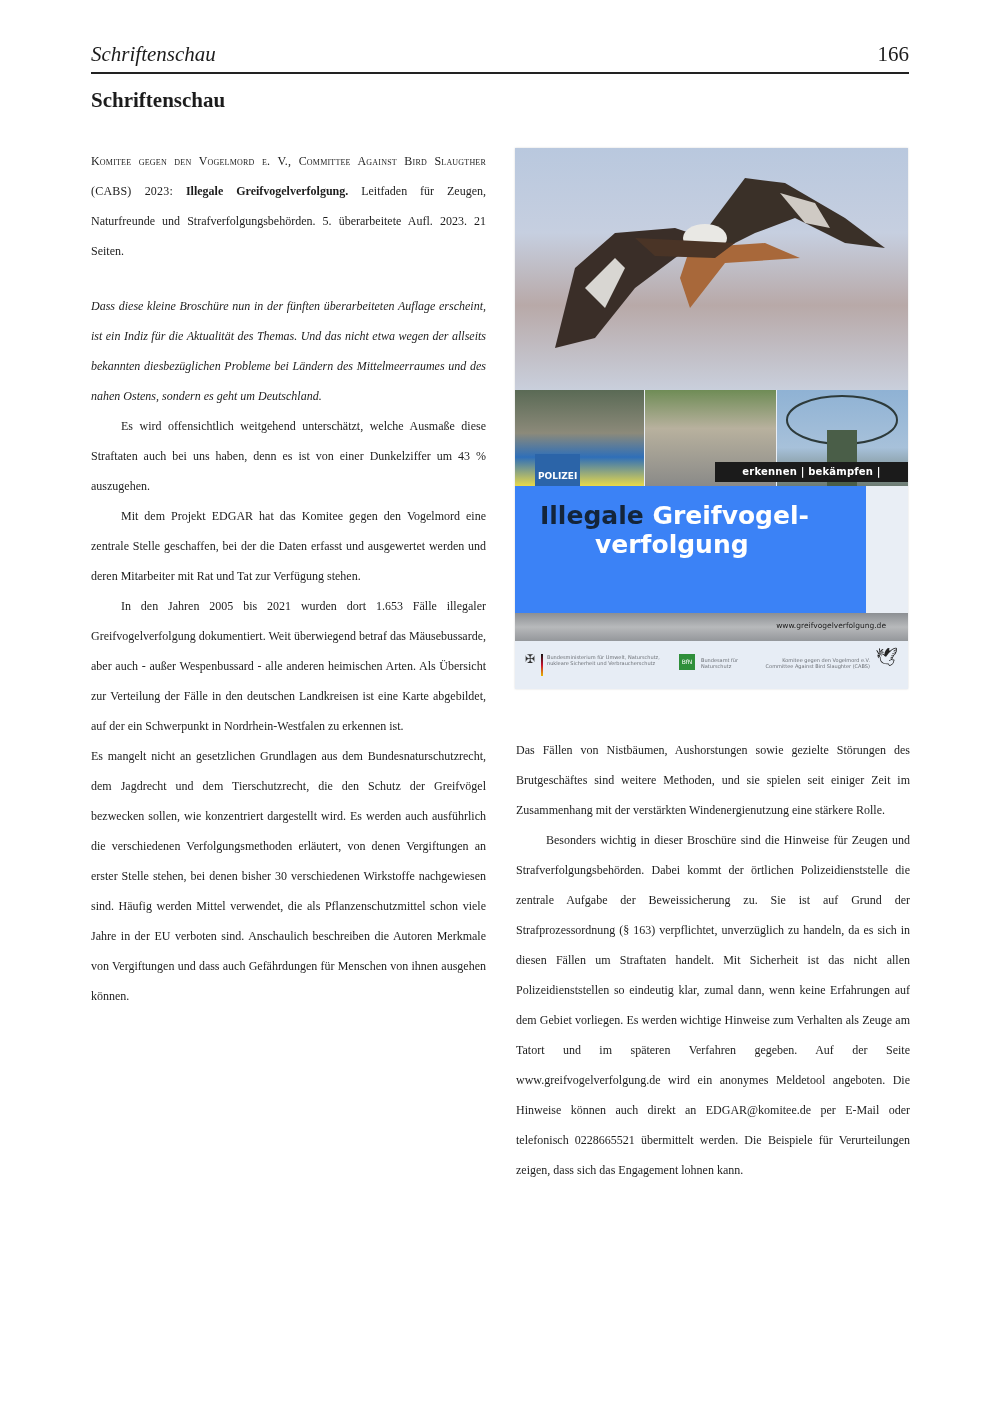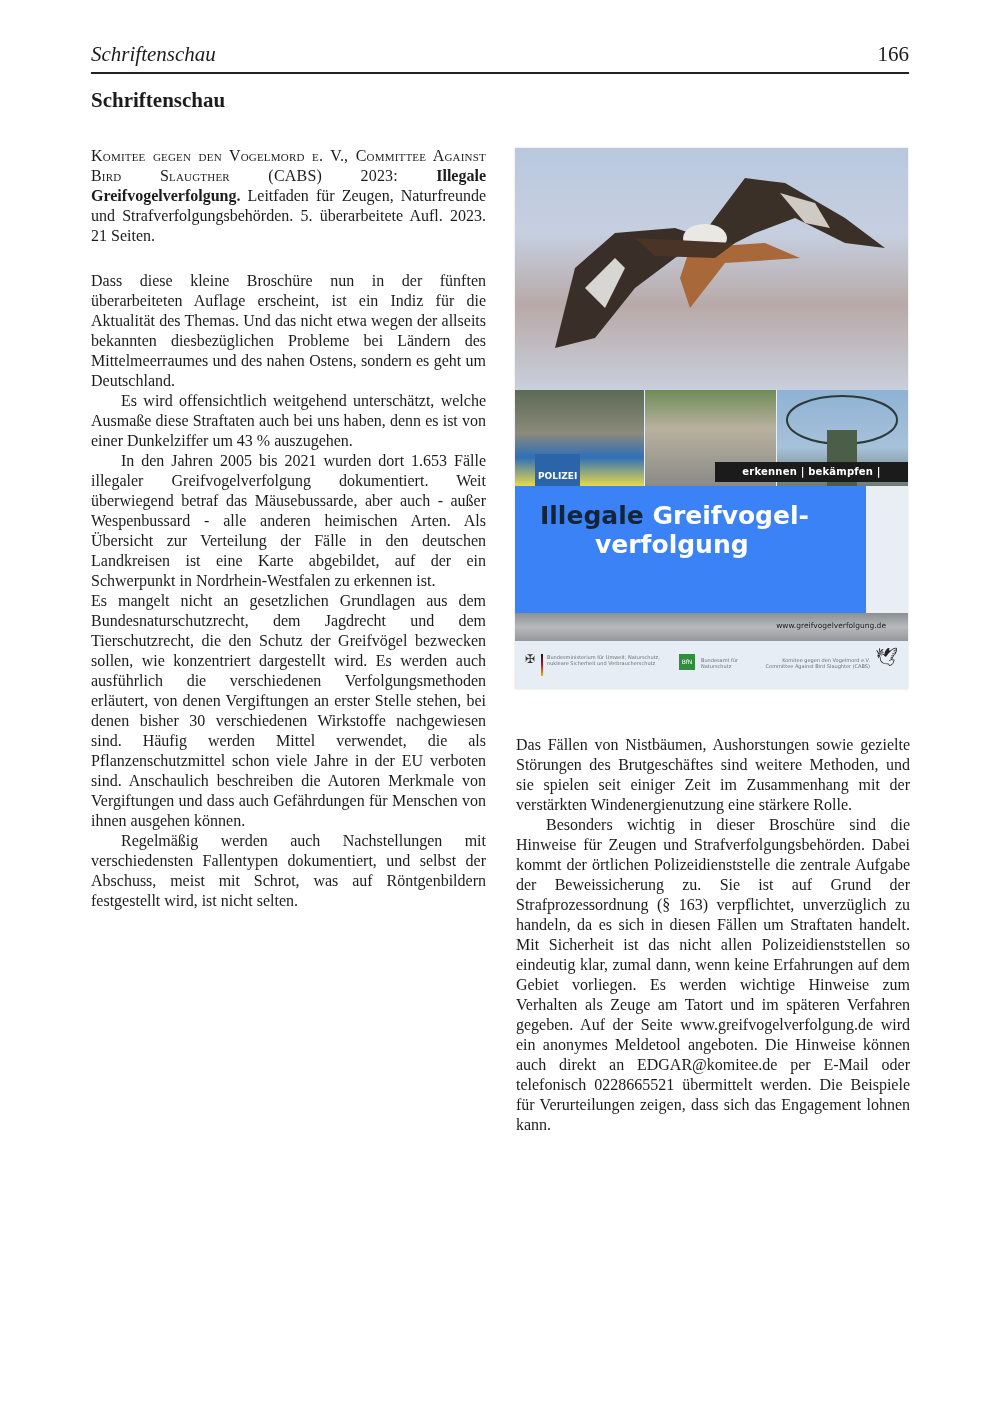--- a/index.html
+++ b/index.html
@@ -4,27 +4,27 @@
   <style>
     html, body { margin: 0; padding: 0; background: #ffffff; }
     body { width: 1000px; height: 1424px; position: relative; overflow: hidden;
            font-family: "Liberation Serif", "DejaVu Serif", serif; color: #1c1c1c; }
     .running-head { position: absolute; left: 91px; top: 40px; width: 818px; height: 32px;
                     border-bottom: 2px solid #222; }
     .running-head .rh-title { position: absolute; left: 0; top: 2px; font-style: italic; font-size: 21px; }
     .running-head .rh-page { position: absolute; right: 0; top: 2px; font-size: 21px; }
     .section-title { position: absolute; left: 91px; top: 88px; font-size: 21px; font-weight: bold; }
 
-    .col { position: absolute; font-size: 16px; line-height: 20px; text-align: justify;
+    .col { position: absolute; font-size: 12px; line-height: 30px; text-align: justify;
            hyphens: manual; }
     .col-left { left: 91px; top: 146px; width: 395px; }
     .col-right { left: 516px; top: 735px; width: 394px; }
     .col p { margin: 0; }
     .col p.indent { text-indent: 30px; }
-    .col p.gap { margin-top: 25px; }
+    .col p.gap { margin-top: 25px; font-style: italic; }
     .sc { font-variant: small-caps; letter-spacing: 0.2px; }
     .bold { font-weight: bold; }
 
     
     .cover { position: absolute; left: 515px; top: 148px; width: 393px; height: 541px;
              overflow: hidden; background: #e9eef5; box-shadow: 0 0 2px rgba(0,0,0,0.15); }
     .cover-photo { position: absolute; left: 0; top: 0; width: 393px; height: 242px;
                    background: linear-gradient(180deg, #b9c8de 0%, #c6cfe0 35%, #b8a9a8 65%, #c9cfdc 100%); }
     .cover-photo svg { position: absolute; left: 0; top: 0; }
     .cover-strip { position: absolute; left: 0; top: 242px; width: 393px; height: 96px; }
@@ -75,23 +75,23 @@
 
 <div class="section-title">Schriftenschau</div>
 
 <div class="col col-left">
   <p>
     <span class="sc">Komitee gegen den Vogelmord e. V., Committee Against Bird Slaugther (CABS) 2023:</span>
     <span class="bold">Illegale Greifvogelverfolgung.</span><span> Leitfaden für Zeugen, Naturfreunde und Strafverfolgungsbehörden. 5. überarbeitete Aufl. 2023. 21 Seiten.</span>
   </p>
   <p class="gap">Dass diese kleine Broschüre nun in der fünften überarbeiteten Auflage erscheint, ist ein Indiz für die Aktualität des Themas. Und das nicht etwa wegen der allseits bekannten diesbezüglichen Probleme bei Ländern des Mittelmeerraumes und des nahen Ostens, sondern es geht um Deutschland.</p>
   <p class="indent">Es wird offensichtlich weitgehend unterschätzt, welche Ausmaße diese Straftaten auch bei uns haben, denn es ist von einer Dunkelziffer um 43 % auszugehen.</p>
+  <p class="indent">Mit dem Projekt EDGAR hat das Komitee gegen den Vogelmord eine zentrale Stelle geschaffen, bei der die Daten erfasst und ausgewertet werden und deren Mitarbeiter mit Rat und Tat zur Verfügung stehen.</p>
   <p class="indent">In den Jahren 2005 bis 2021 wurden dort 1.653 Fälle illegaler Greifvogelverfolgung dokumentiert. Weit überwiegend betraf das Mäusebussarde, aber auch - außer Wespenbussard - alle anderen heimischen Arten. Als Übersicht zur Verteilung der Fälle in den deutschen Landkreisen ist eine Karte abgebildet, auf der ein Schwerpunkt in Nordrhein-Westfalen zu erkennen ist.</p>
   <p>Es mangelt nicht an gesetzlichen Grundlagen aus dem Bundesnaturschutzrecht, dem Jagdrecht und dem Tierschutzrecht, die den Schutz der Greifvögel bezwecken sollen, wie konzentriert dargestellt wird. Es werden auch ausführlich die verschiedenen Verfolgungsmethoden erläutert, von denen Vergiftungen an erster Stelle stehen, bei denen bisher 30 verschiedenen Wirkstoffe nachgewiesen sind. Häufig werden Mittel verwendet, die als Pflanzenschutzmittel schon viele Jahre in der EU verboten sind. Anschaulich beschreiben die Autoren Merkmale von Vergiftungen und dass auch Gefährdungen für Menschen von ihnen ausgehen können.</p>
-  <p class="indent">Regelmäßig werden auch Nachstellungen mit verschiedensten Fallentypen dokumentiert, und selbst der Abschuss, meist mit Schrot, was auf Röntgenbildern festgestellt wird, ist nicht selten.</p>
 </div>
 
 <div class="cover">
   <div class="cover-photo">
     <svg width="393" height="242" viewBox="0 0 393 242">
       <path d="M40 200 L60 120 L100 85 L160 80 L190 90 L160 110 L120 140 L80 190 Z" fill="#3a2e28"></path>
       <path d="M70 140 L100 110 L110 120 L90 160 Z" fill="#d8d6d2"></path>
       <path d="M185 90 L230 30 L270 35 L330 70 L370 100 L330 95 L280 70 L240 85 L210 100 Z" fill="#3a3028"></path>
       <path d="M265 45 L300 55 L315 80 L290 75 Z" fill="#cfcac4"></path>
       <ellipse cx="190" cy="90" rx="22" ry="14" fill="#e9e8e4"></ellipse>

